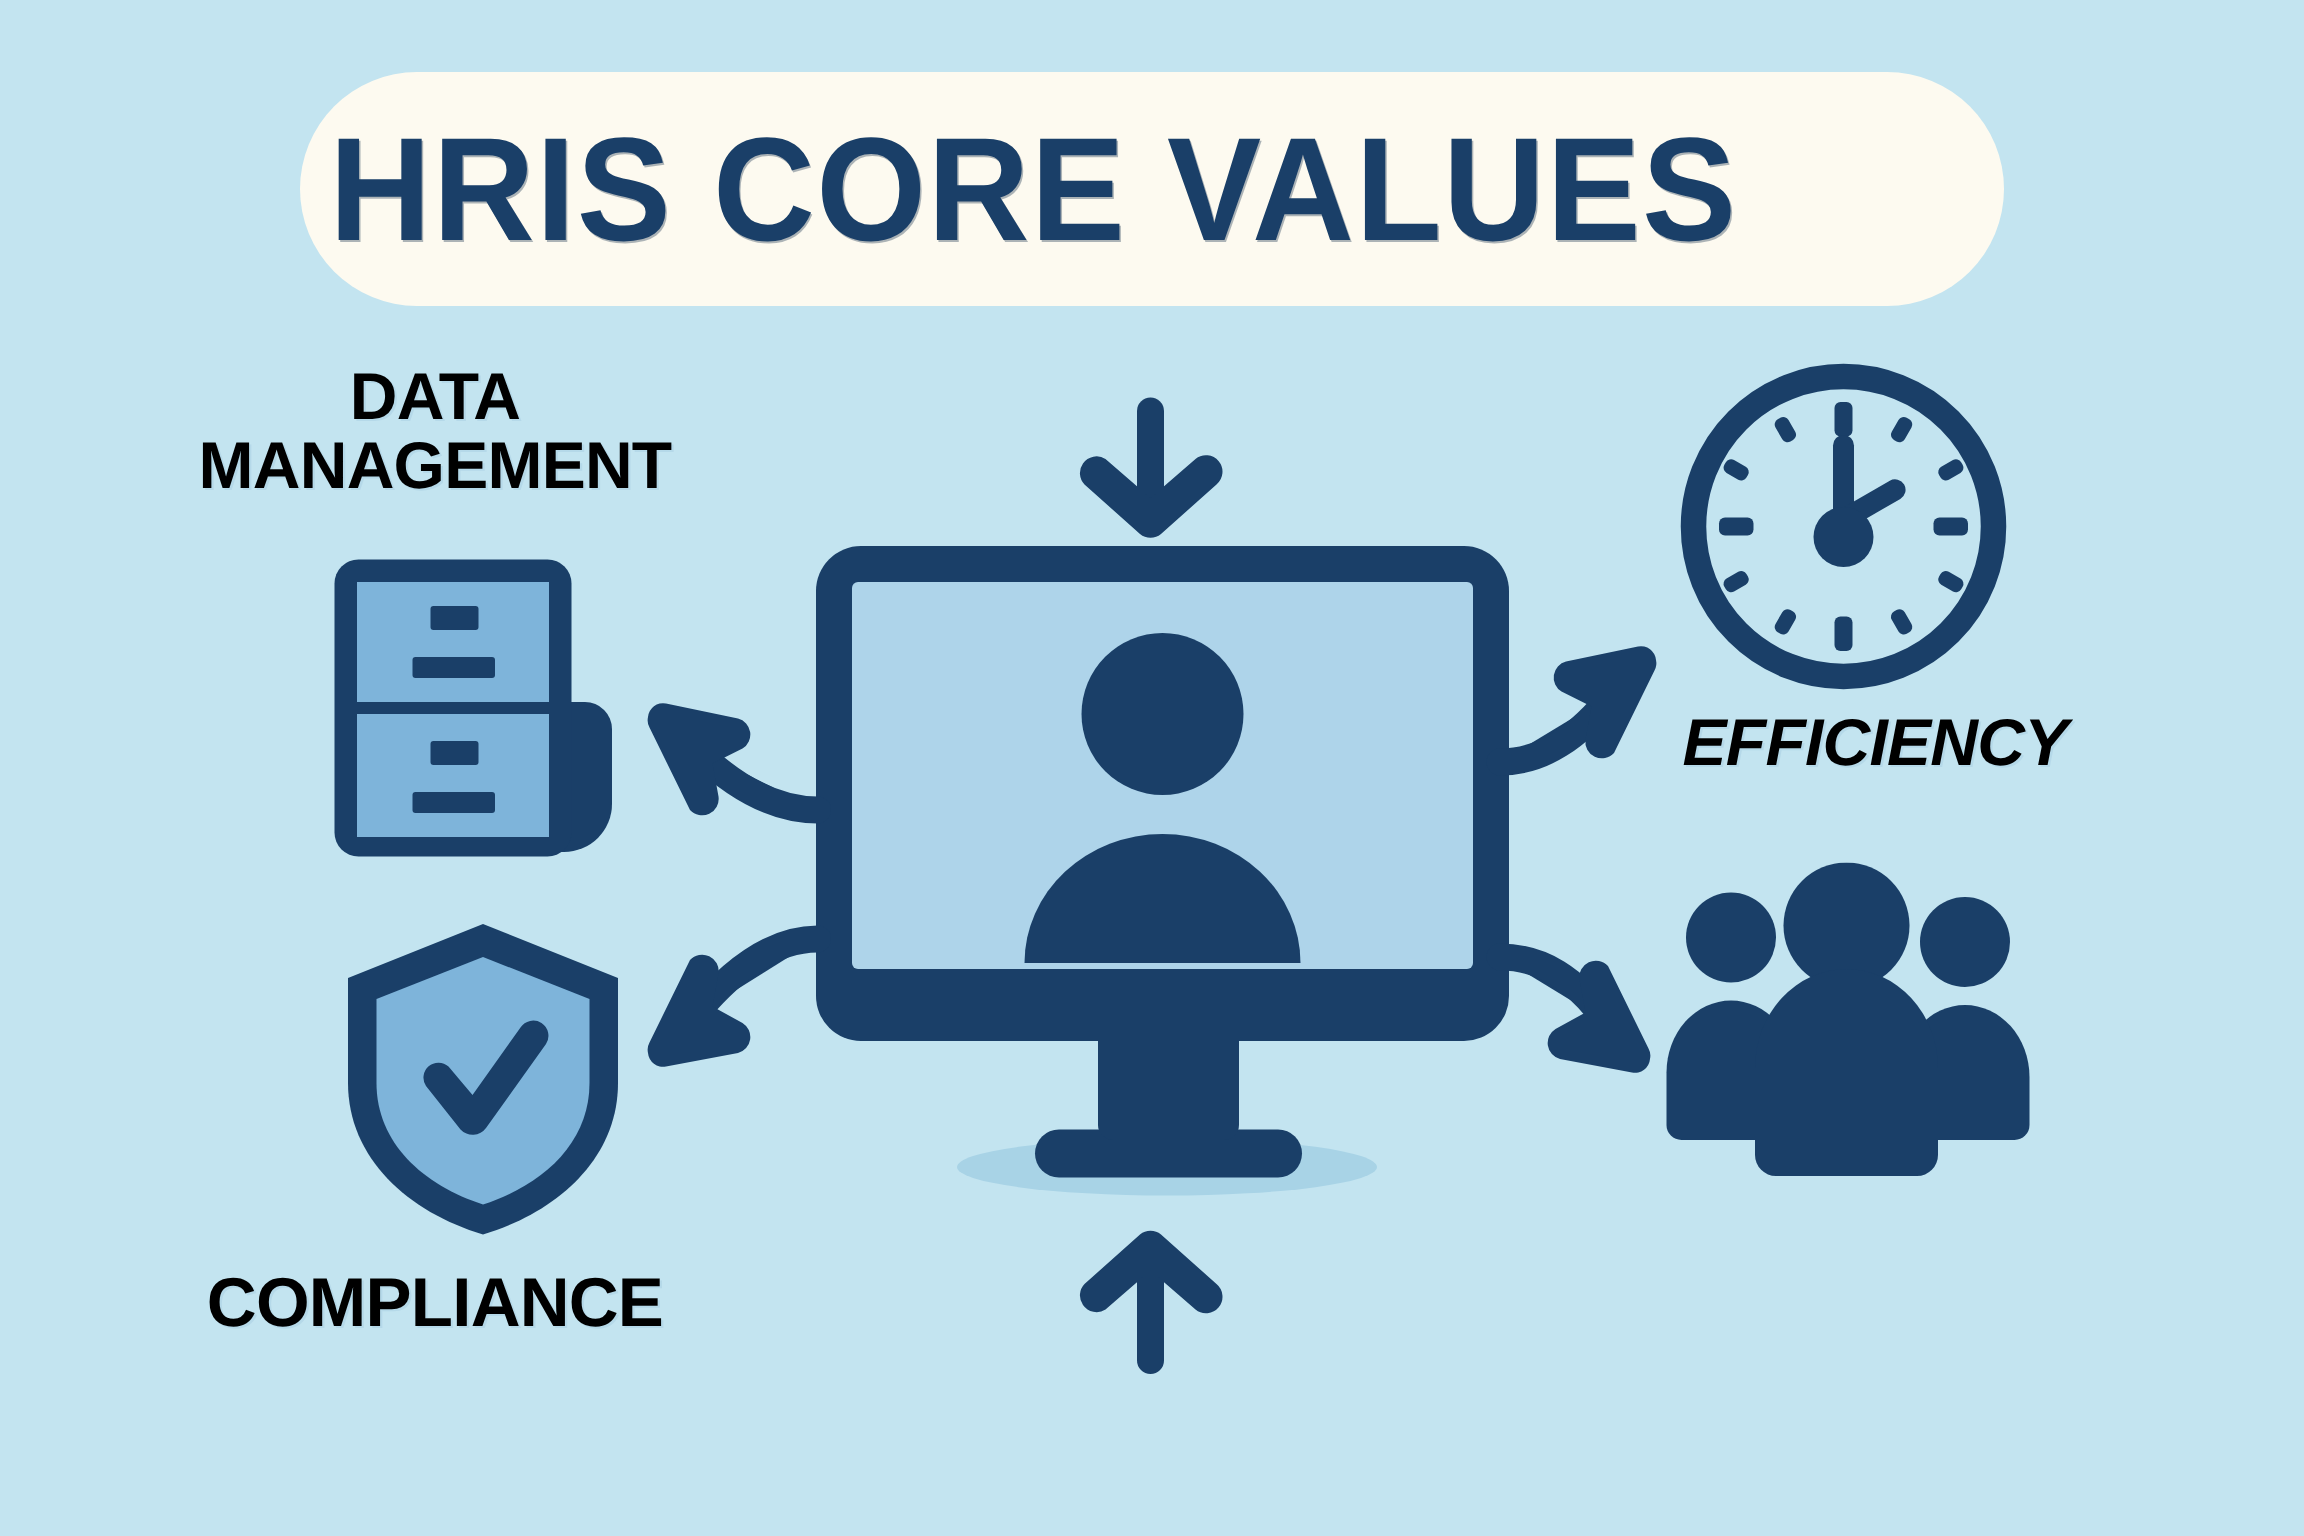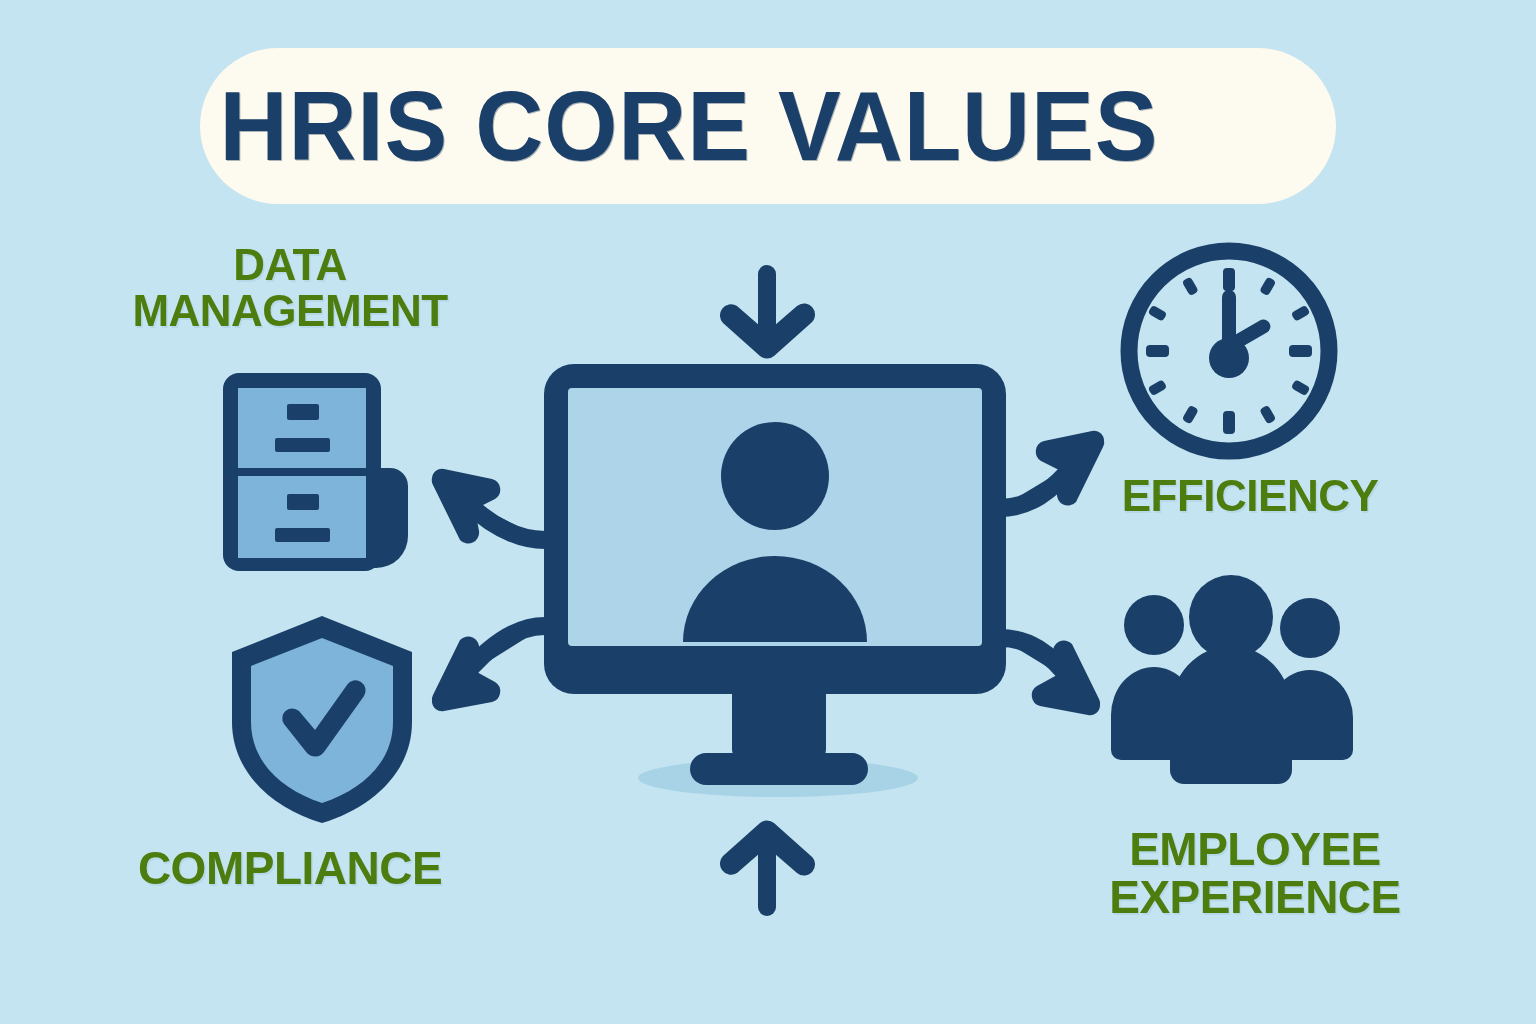--- a/index.html
+++ b/index.html
@@ -39,38 +39,39 @@
     transform: scaleX(0.96);
     line-height: 1;
     text-shadow: 1px 1px 0 rgba(20,45,75,0.35);
   }
 
   
   .node-label {
     position: absolute;
     font-family: "Liberation Sans", sans-serif;
     font-weight: bold;
-    color: #4d7c0f;
+    color: #000000;
     text-align: center;
     line-height: 1.04;
     white-space: pre-line;
     letter-spacing: -0.5px;
     text-shadow: 1.5px 1.5px 0 rgba(180,215,232,0.9);
   }
   #label-data-management {
     left: 60px; top: 242px; width: 460px;
     font-size: 44px;
   }
   #label-compliance {
     left: 60px; top: 845px; width: 460px;
     font-size: 46px;
   }
   #label-efficiency {
     left: 1020px; top: 473px; width: 460px;
     font-size: 44px;
+    font-style: italic;
   }
   #label-employee-experience {
     left: 1020px; top: 826px; width: 470px;
     font-size: 46px;
   }
 
   
   .icon-wrap { position: absolute; }
   #icon-cabinet   { left: 218px;  top: 370px; width: 200px; height: 205px; }
   #icon-shield    { left: 222px;  top: 612px; width: 200px; height: 215px; }
@@ -100,22 +101,20 @@
     <div class="title-text">HRIS CORE VALUES</div>
   </div>
 
   <div class="node-label" id="label-data-management">DATA
 MANAGEMENT</div>
 
   <div class="node-label" id="label-compliance">COMPLIANCE</div>
 
   <div class="node-label" id="label-efficiency">EFFICIENCY</div>
 
-  <div class="node-label" id="label-employee-experience">EMPLOYEE
-EXPERIENCE</div>
 
   <div class="icon-wrap" id="icon-cabinet">
     <svg viewBox="0 0 200 205" width="200" height="205">
 
       <path class="icon-dark" d="M150 98 h22 a18 18 0 0 1 18 18 v50 a32 32 0 0 1 -32 32 h-8 z"></path>
 
       <rect class="icon-dark" x="5" y="3" width="158" height="198" rx="16"></rect>
 
       <rect class="icon-mid" x="20" y="18" width="128" height="80"></rect>
 

